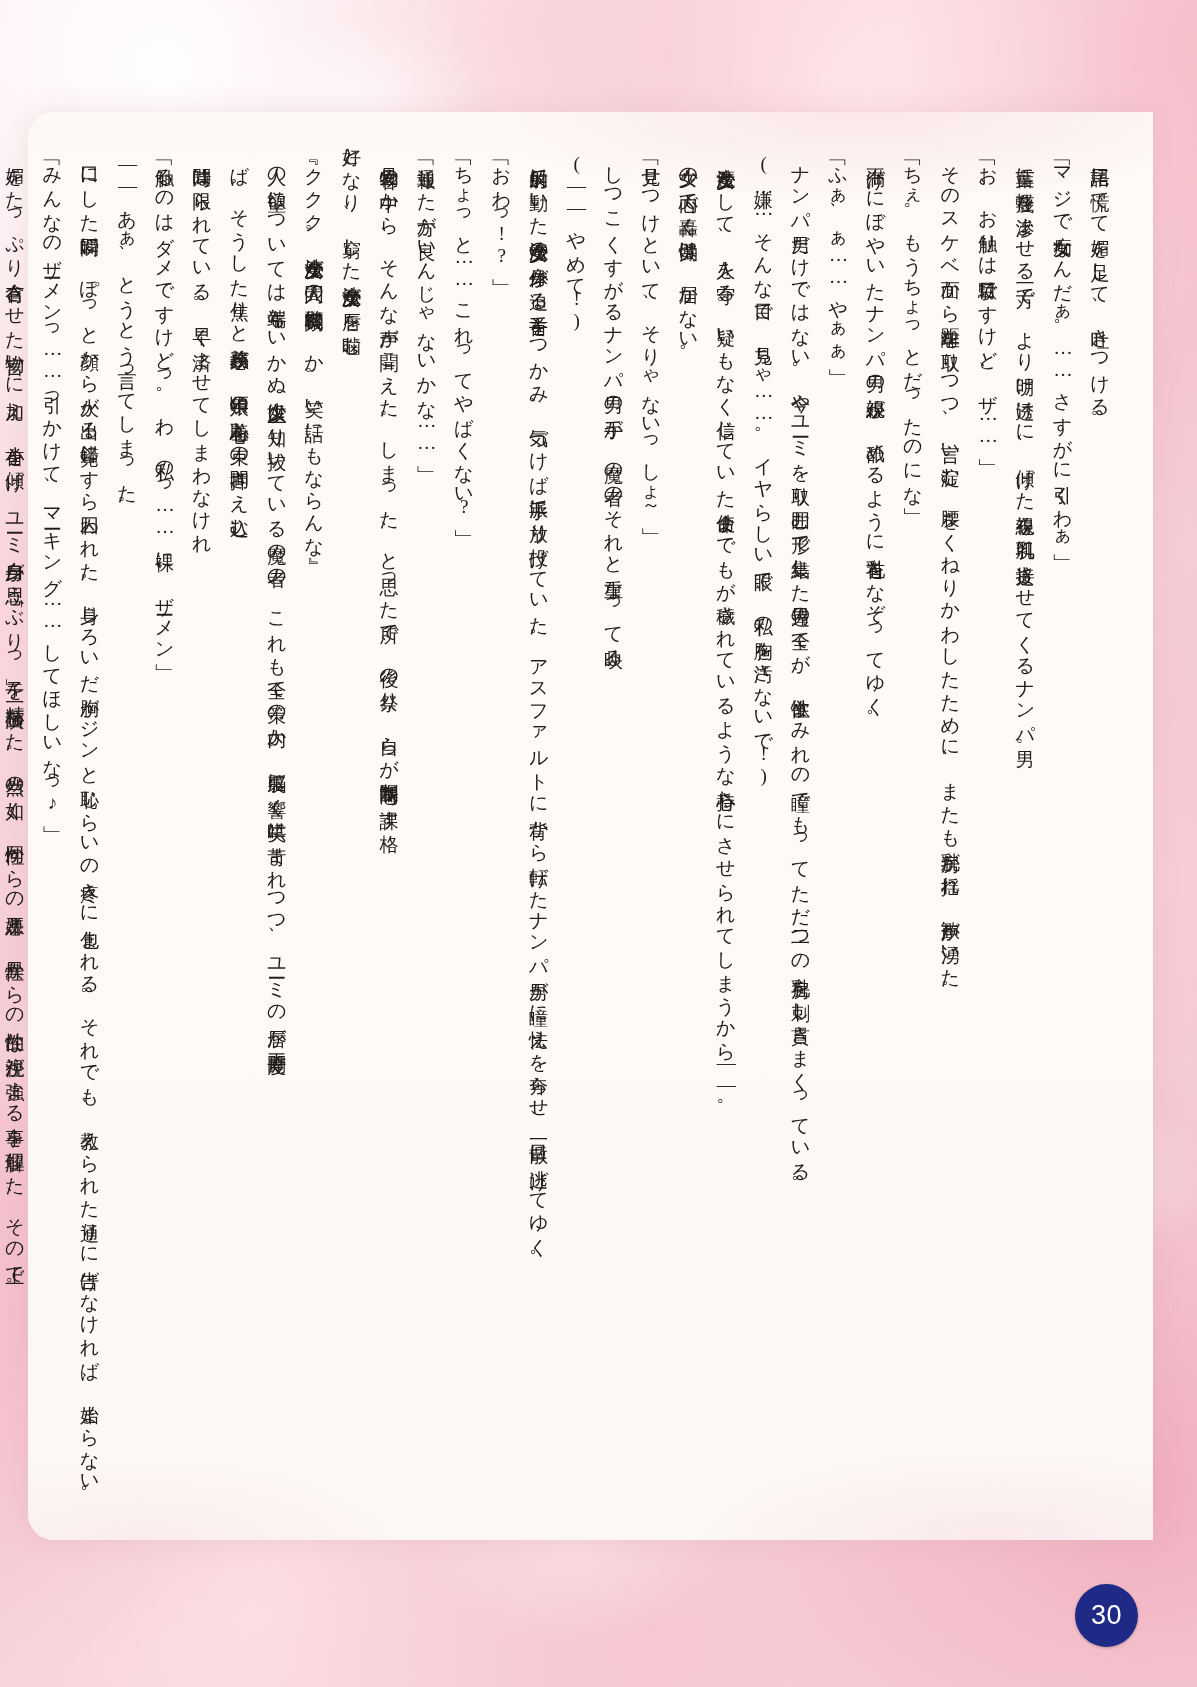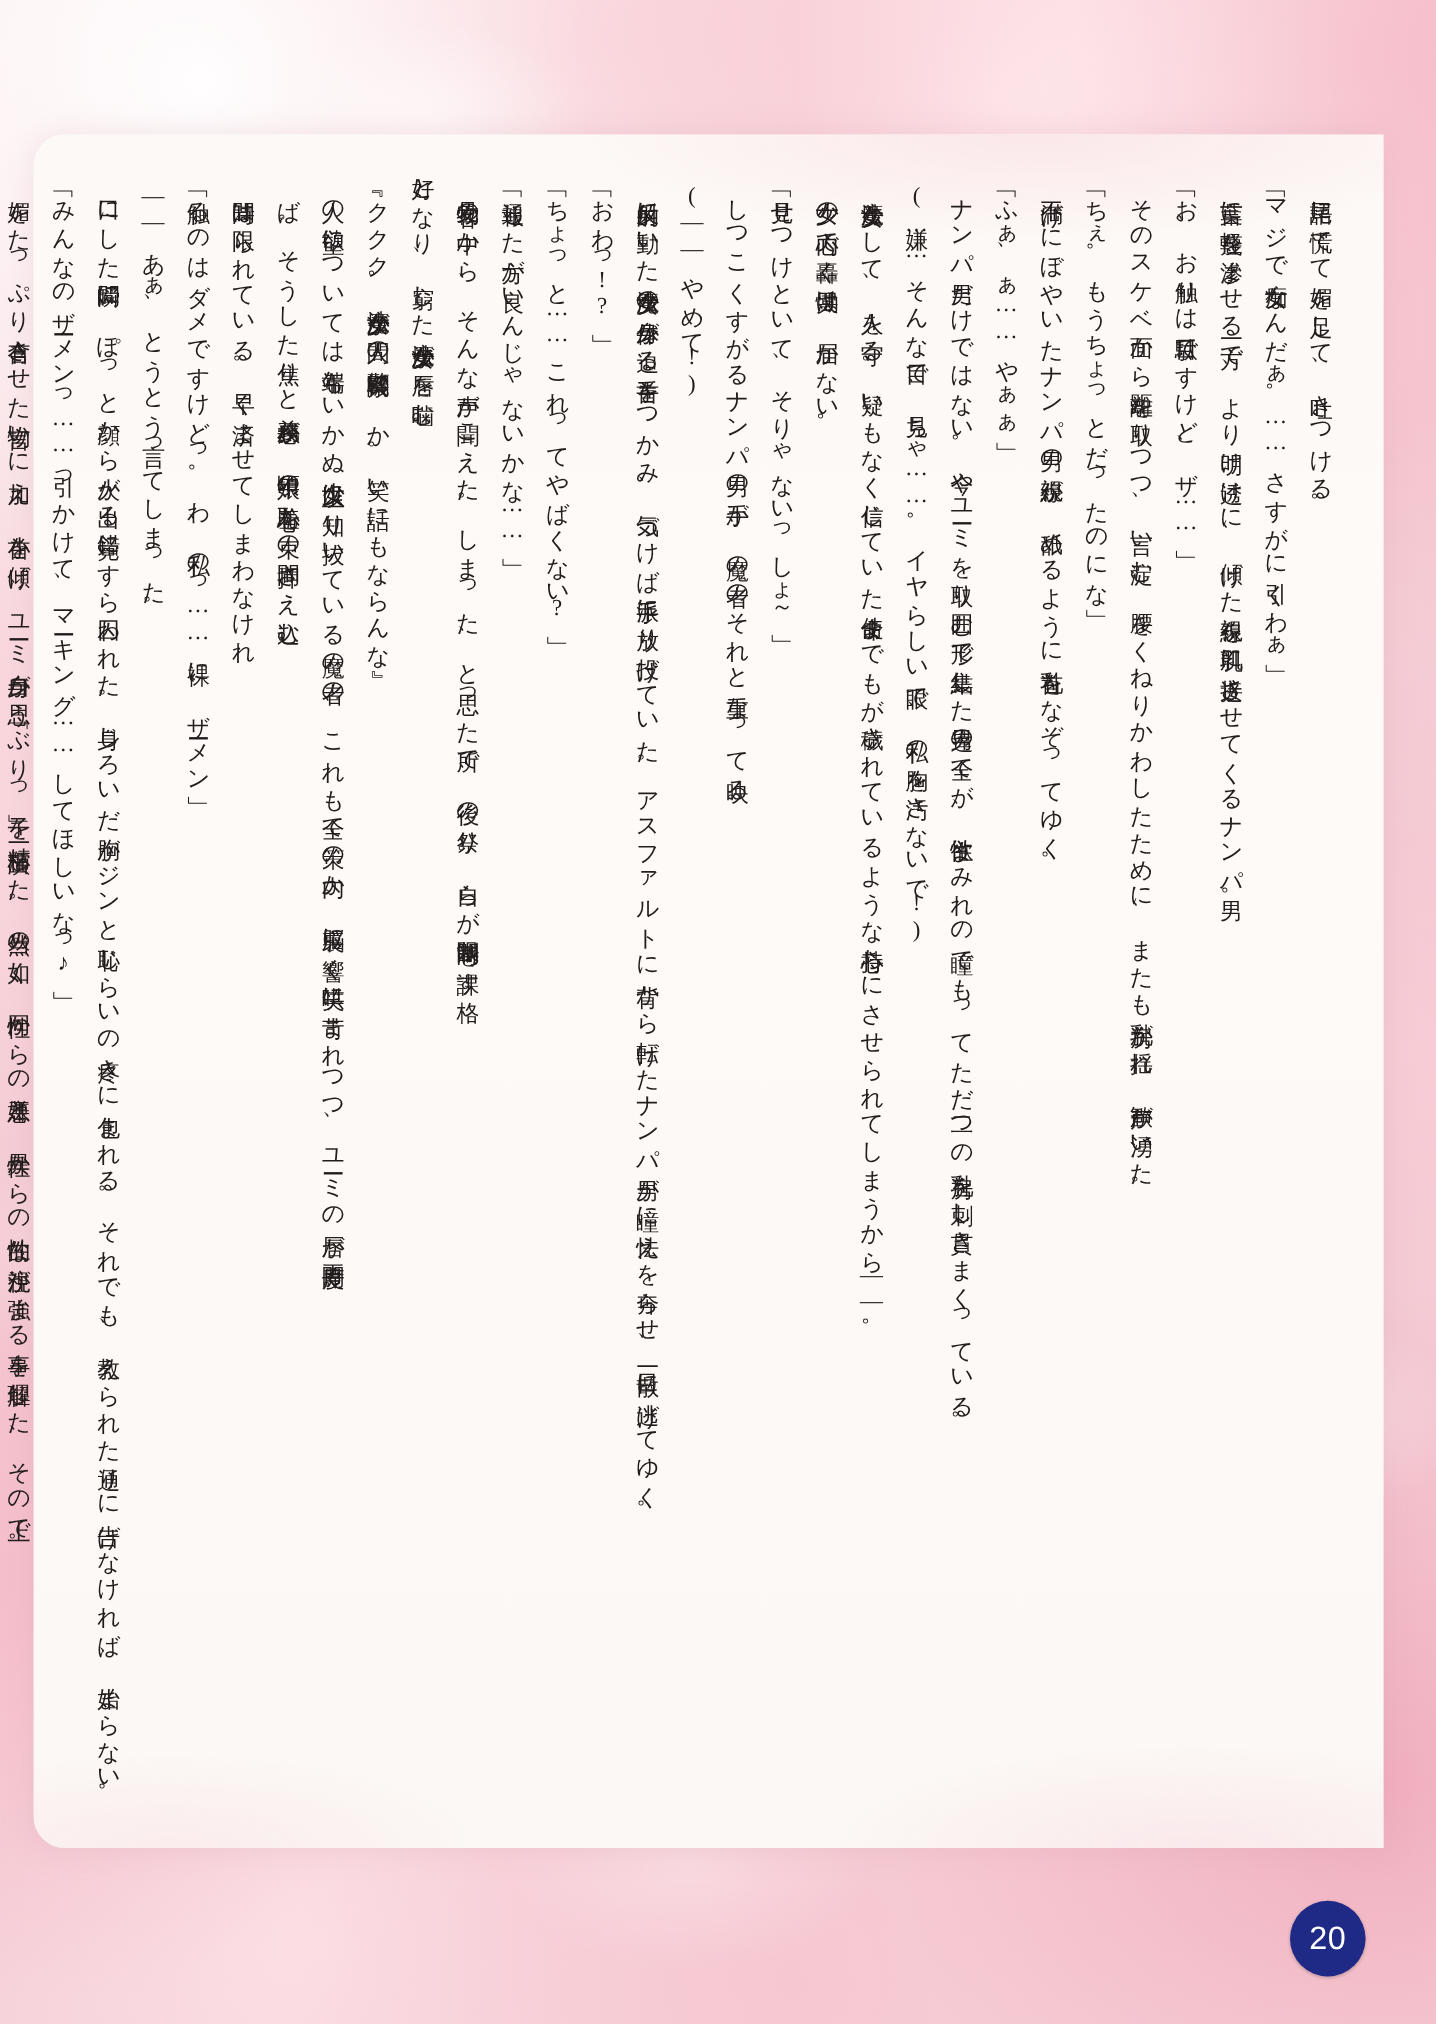--- a/index.html
+++ b/index.html
@@ -177,13 +177,13 @@
       <p class="para">――あぁ、とうとう言ってしまった。</p>
       <p class="para">口にした瞬間に、ぽっと顔から火が出る錯覚にすら囚われた。身じろいだ胸がジンと恥じらいの疼きに包まれる。それでも、教えられた通りに告げなければ、始まらない。</p>
       <p class="para">「みんなのザーメンっ……引っかけて、マーキング……してほしいなっ♪」</p>
       <p class="para">媚をたっぷり含有させた物言いに加え、小首を傾げ、ユーミ自身が思う「ぶりっ子」を精一杯演出した。当然の如く、同性からの嫌悪と、異性からの性的な注視が強まる事を理解した、その上で。</p>
 
     </div>
 
   </div>
 </div>
 
-<div id="page-number">20</div>
+<div id="page-number">30</div>
 
 </body></html>

